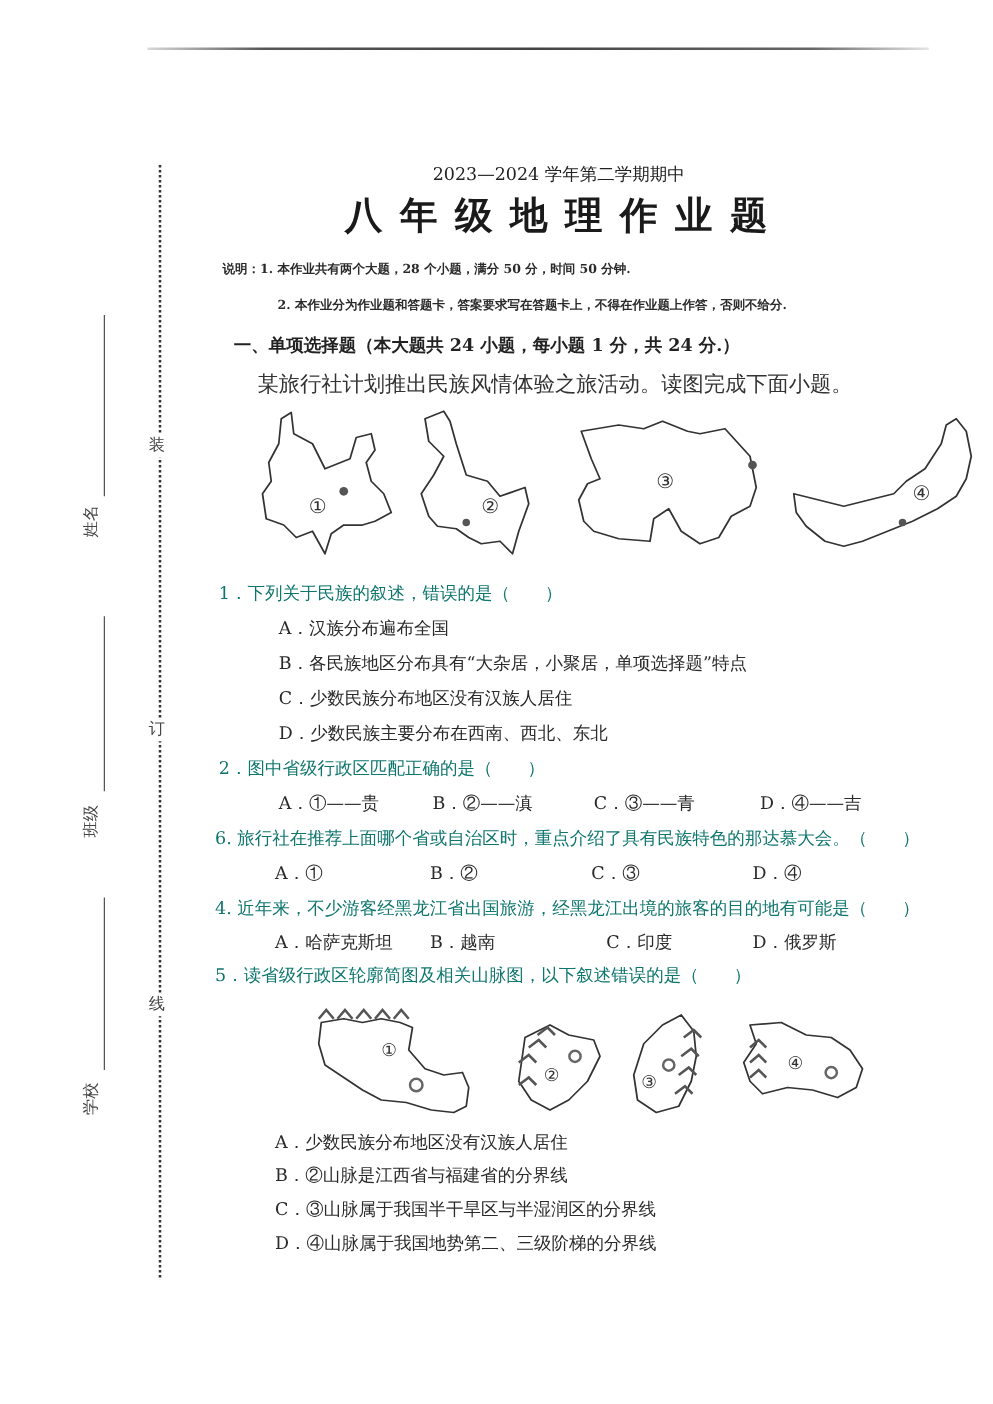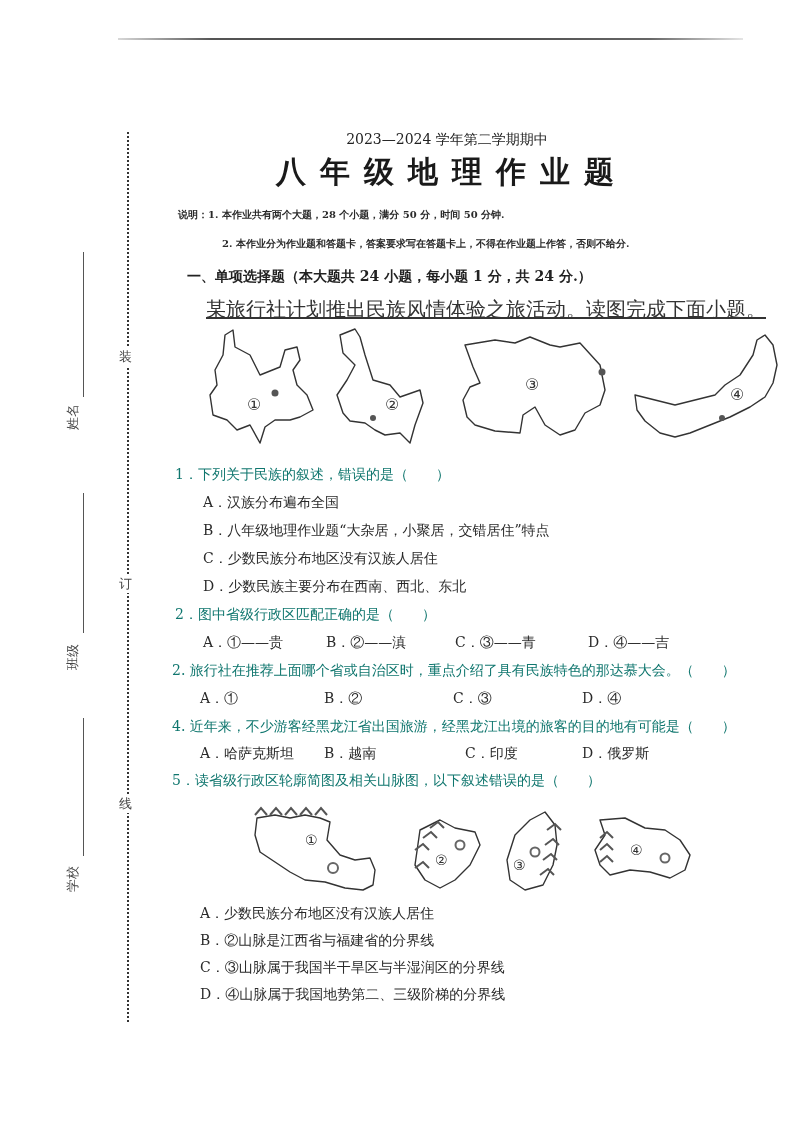--- a/index.html
+++ b/index.html
@@ -6,23 +6,23 @@
   body{width:794px;height:1123px;position:relative;overflow:hidden;font-family:"DejaVu Serif","Liberation Serif",serif;color:#222;}
   .topline{position:absolute;left:118px;top:38px;width:625px;height:2px;background:linear-gradient(to right,rgba(60,60,60,0.2),#555 15%,#444 50%,#666 85%,rgba(80,80,80,0.15));}
   .dots{position:absolute;left:127px;top:132px;width:0;height:890px;border-left:2.5px dotted #333;}
   .bind-char{position:absolute;left:119px;background:#fff;font-size:13px;color:#444;padding:2px 0;line-height:14px;}
   .side-label{position:absolute;left:60px;transform:rotate(-90deg);transform-origin:center;font-size:13px;color:#444;white-space:nowrap;}
   .side-line{position:absolute;left:83px;width:1px;background:#555;}
   .sub-title{position:absolute;left:0;width:794px;top:131px;text-align:center;font-size:14px;padding-left:100px;box-sizing:border-box;}
   .main-title{position:absolute;left:0;width:794px;top:152px;text-align:center;font-family:"DejaVu Sans","Liberation Sans",sans-serif;font-weight:bold;font-size:30px;letter-spacing:14px;padding-left:110px;box-sizing:border-box;color:#1a1a1a;}
   .note{position:absolute;font-size:10px;font-weight:bold;color:#2a2a2a;white-space:nowrap;}
   .sec{position:absolute;left:175px;top:268px;font-size:14px;font-weight:bold;white-space:nowrap;margin-left:12px;}
-  .intro{position:absolute;left:206px;top:296px;font-size:20px;white-space:nowrap;color:#333;text-decoration:underline;}
+  .intro{position:absolute;left:206px;top:296px;font-size:17px;white-space:nowrap;color:#333;}
   .q{position:absolute;font-size:14px;white-space:nowrap;color:#0f766e;}
-  .opt{position:absolute;font-size:14px;white-space:nowrap;color:#2a2a2a;}
+  .opt{position:absolute;font-size:14px;white-space:nowrap;color:#2a2a2a;margin-left:20px;}
   svg .outline{fill:none;stroke:#333;stroke-width:1.4;stroke-linejoin:round;}
   svg .lbl{font-size:16px;fill:#333;font-family:"DejaVu Sans",sans-serif;}
   svg .dot{fill:#555;}
 </style>
 </head>
 <body>
 
 <div class="topline"></div>
 
 <div class="dots"></div>
@@ -63,31 +63,31 @@
   </g>
   <g>
     <path class="outline" d="M430,70 L450,75 L470,80 L490,75 L510,70 L520,60 L535,50 L548,30 L552,15 L560,10 L568,20 L572,40 L568,58 L560,72 L545,82 L525,92 L505,100 L485,108 L470,112 L455,108 L440,96 L432,85 Z"></path>
     <circle class="dot" cx="517" cy="93" r="3"></circle>
     <text class="lbl" x="525" y="75">④</text>
   </g>
 </svg>
 
 <div class="q" style="left:175px;top:466px">1．下列关于民族的叙述，错误的是（　　）</div>
 <div class="opt" style="left:203px;top:494px">A．汉族分布遍布全国</div>
-<div class="opt" style="left:203px;top:522px">B．八年级地理作业题“大杂居，小聚居，交错居住”特点</div>
+<div class="opt" style="left:203px;top:522px">B．各民族地区分布具有“大杂居，小聚居，单项选择题”特点</div>
 <div class="opt" style="left:203px;top:550px">C．少数民族分布地区没有汉族人居住</div>
 <div class="opt" style="left:203px;top:578px">D．少数民族主要分布在西南、西北、东北</div>
 
 <div class="q" style="left:175px;top:606px">2．图中省级行政区匹配正确的是（　　）</div>
 <div class="opt" style="left:203px;top:634px">A．①——贵</div>
 <div class="opt" style="left:326px;top:634px">B．②——滇</div>
 <div class="opt" style="left:455px;top:634px">C．③——青</div>
 <div class="opt" style="left:588px;top:634px">D．④——吉</div>
 
-<div class="q" style="left:172px;top:662px">2. 旅行社在推荐上面哪个省或自治区时，重点介绍了具有民族特色的那达慕大会。（　　）</div>
+<div class="q" style="left:172px;top:662px">6. 旅行社在推荐上面哪个省或自治区时，重点介绍了具有民族特色的那达慕大会。（　　）</div>
 <div class="opt" style="left:200px;top:690px">A．①</div>
 <div class="opt" style="left:324px;top:690px">B．②</div>
 <div class="opt" style="left:453px;top:690px">C．③</div>
 <div class="opt" style="left:582px;top:690px">D．④</div>
 
 <div class="q" style="left:172px;top:718px">4. 近年来，不少游客经黑龙江省出国旅游，经黑龙江出境的旅客的目的地有可能是（　　）</div>
 <div class="opt" style="left:200px;top:745px">A．哈萨克斯坦</div>
 <div class="opt" style="left:324px;top:745px">B．越南</div>
 <div class="opt" style="left:465px;top:745px">C．印度</div>
 <div class="opt" style="left:582px;top:745px">D．俄罗斯</div>

